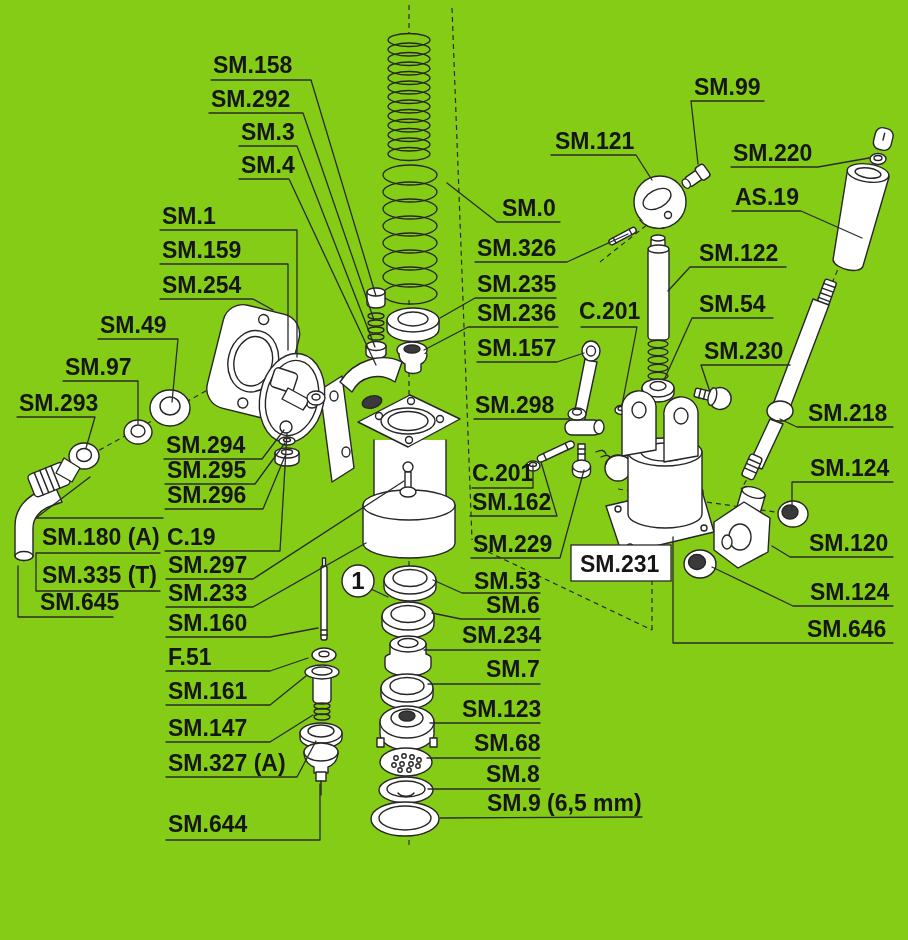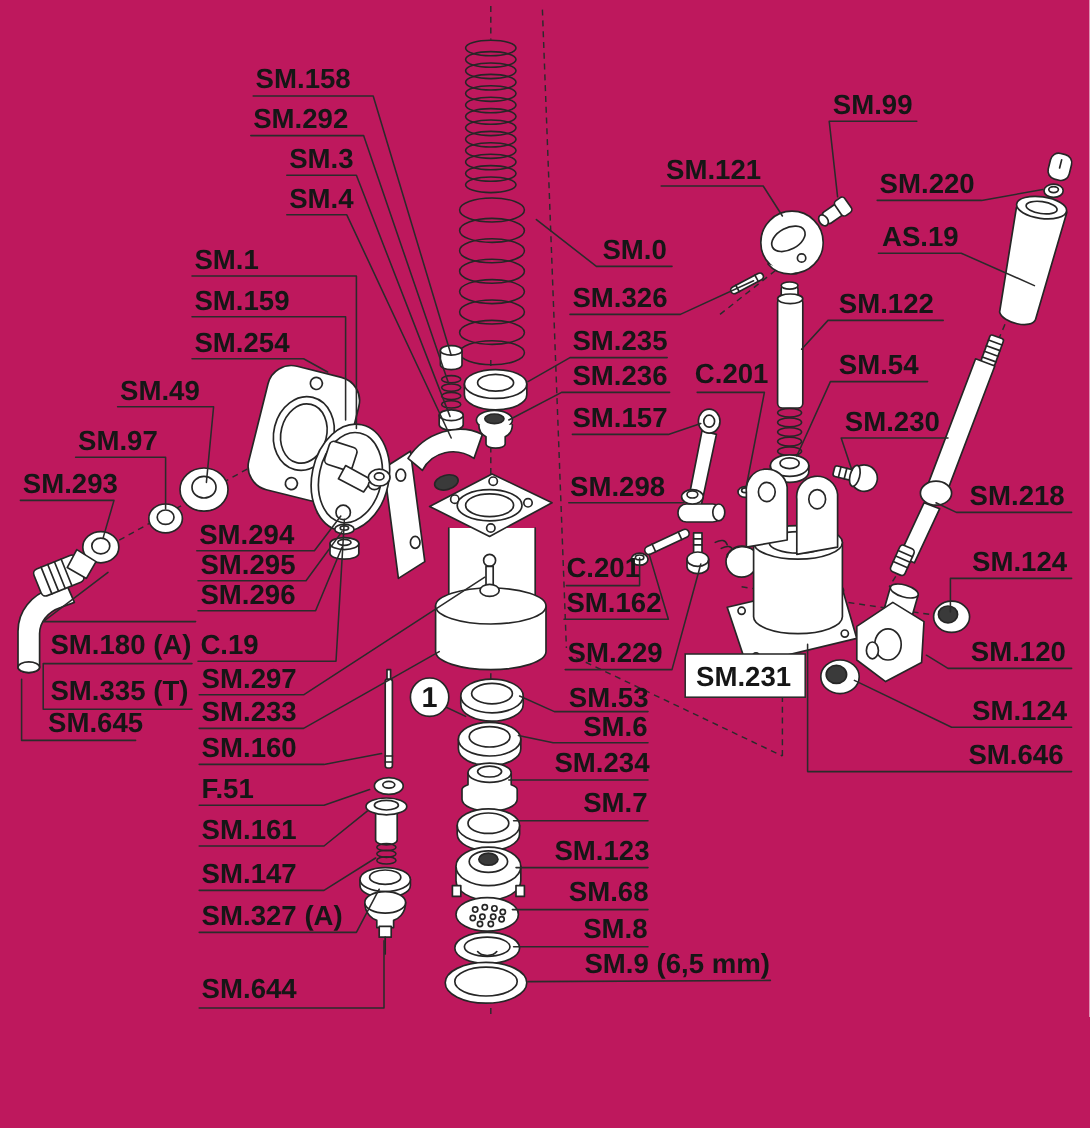--- a/index.html
+++ b/index.html
@@ -1,16 +1,16 @@
 <!DOCTYPE html>
 <html><head>
 <meta charset="utf-8">
 <style>
   html,body{margin:0;padding:0;background:#fff;}
-  #stage{position:relative;width:908px;height:940px;background:#be185d;overflow:hidden;
+  #stage{position:relative;width:908px;height:940px;background:#84cc16;overflow:hidden;
          font-family:"Liberation Sans",sans-serif;text-align:right;}
   svg{position:absolute;left:0;top:0;}
   .lbl{font:700 23px "Liberation Sans",sans-serif;fill:#161616;}
   .lbl-small{font:700 24px "Liberation Sans",sans-serif;fill:#161616;}
   .leader{fill:none;stroke:#2b2b2b;stroke-width:1.3;stroke-linejoin:round;stroke-linecap:round;}
   .dash{fill:none;stroke:#2b2b2b;stroke-width:1.2;stroke-dasharray:5 4;}
   .part{stroke:#262626;stroke-width:1.4;fill:#fff;stroke-linejoin:round;stroke-linecap:round;}
   .coil{stroke:#262626;stroke-width:1.3;fill:none;}
   .darkfill{fill:#3a3a3a;}
 </style>

